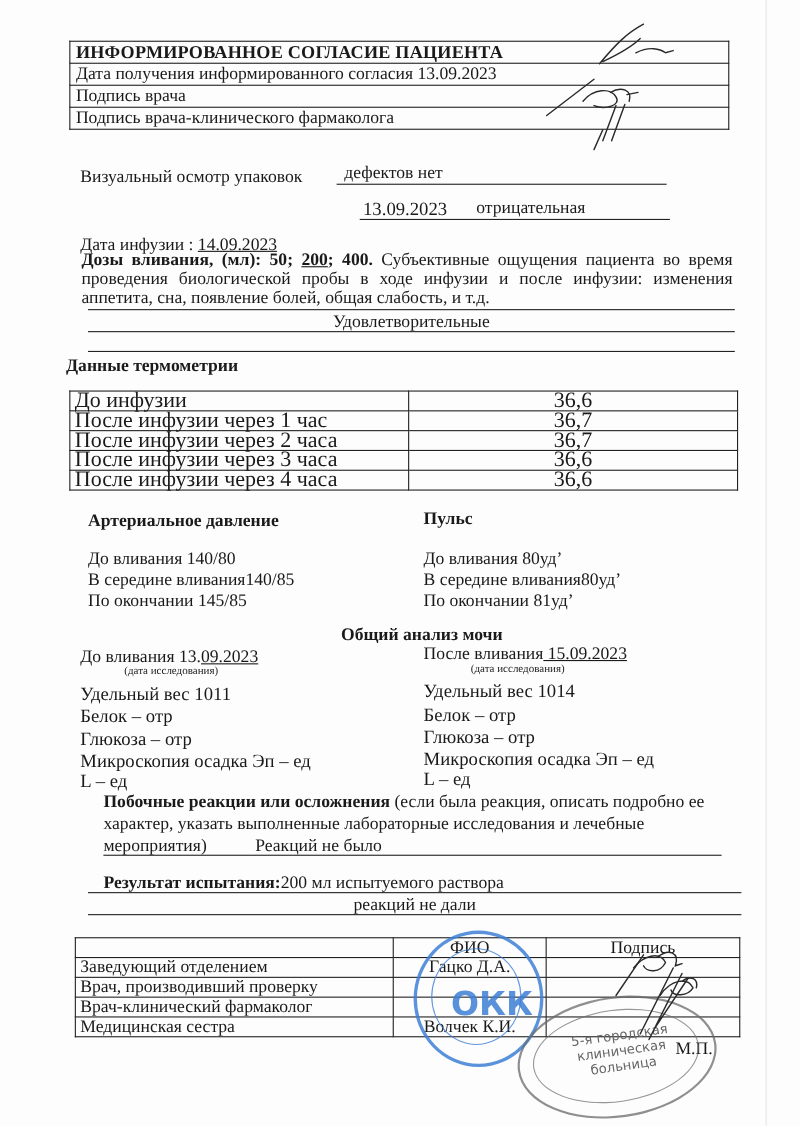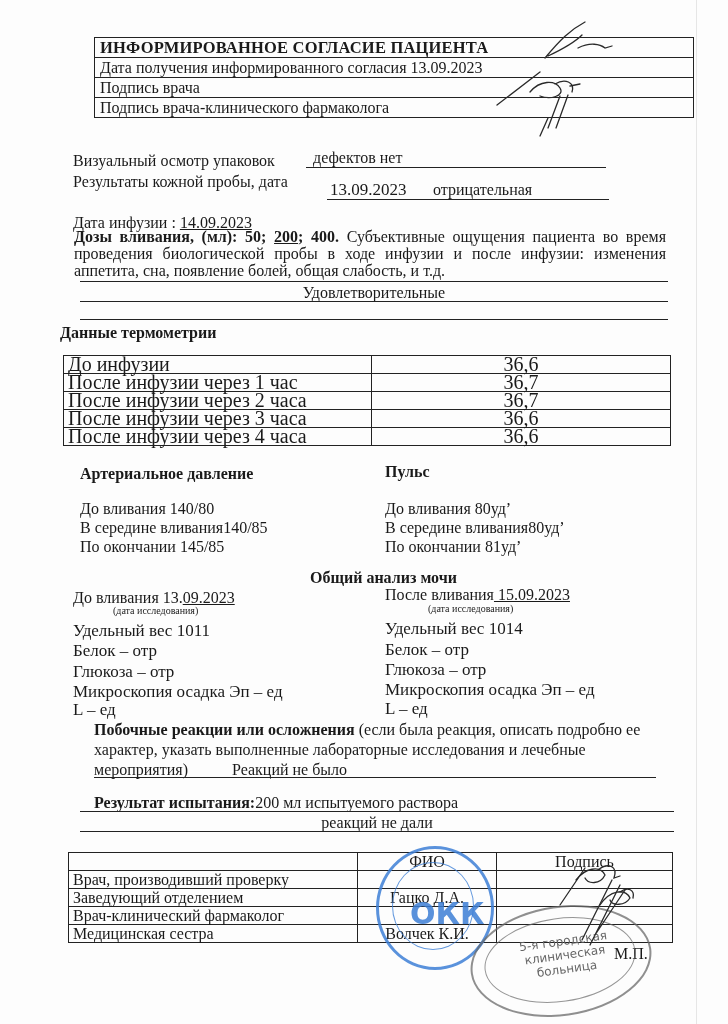--- a/index.html
+++ b/index.html
@@ -2,21 +2,21 @@
 <html><head>
 <meta charset="utf-8">
 <style>
   html, body { margin: 0; padding: 0; background: #ffffff; }
   body { width: 728px; height: 1024px; position: relative; overflow: hidden;
          font-family: "Liberation Serif", "DejaVu Serif", serif; color: #1a1a1a; }
   .page { position: absolute; left: 0; top: 0; width: 728px; height: 1024px; background: #fdfdfd; }
   .scan-line { position: absolute; left: 696px; top: 0; width: 1px; height: 1024px; background: #e6e6e6; }
 
   
-  .hdr { position: absolute; left: 63px; top: 37px; width: 600px; border-collapse: collapse; margin-left: 31px; }
+  .hdr { position: absolute; left: 63px; top: 37px; width: 600px; border-collapse: collapse; }
   .hdr td { border: 1.5px solid #222; padding: 0 5px; height: 19px; font-size: 16px; line-height: 19px; }
   .hdr .title { font-weight: bold; font-size: 16.5px; letter-spacing: 0.2px; }
 
   .abs { position: absolute; white-space: nowrap; font-size: 16px; line-height: 19px; }
   .uline { position: absolute; height: 1px; background: #222; }
   .bold { font-weight: bold; }
   .u { text-decoration: underline; }
 
   .para { position: absolute; left: 74px; top: 228px; width: 592px; font-size: 16px; line-height: 17px; text-align: justify; }
 
@@ -63,21 +63,20 @@
     <tr>
           <td>Подпись врача-клинического фармаколога</td>
         </tr>
   </tbody>
     </table>
 
   <div class="abs" style="left:73px; top:151px;">Визуальный осмотр упаковок</div>
   <div class="abs" style="left:313px; top:148px;">дефектов нет</div>
   <div class="uline" style="left:306px; top:167px; width:300px;"></div>
 
-  <div class="abs" style="left:73px; top:172px;">Результаты кожной пробы, дата</div>
   <div class="abs" style="left:330px; top:180px; font-size:17px;">13.09.2023</div>
   <div class="abs" style="left:433px; top:180px;">отрицательная</div>
   <div class="uline" style="left:327px; top:199px; width:282px;"></div>
 
   <div class="abs" style="left:73px; top:213px;">
     <span>Дата инфузии : </span><span class="u">14.09.2023</span>
   </div>
 
   <div class="para"><span class="bold">Дозы вливания, (мл): 50; </span><span class="bold u">200</span><span class="bold">; 400.</span><span> Субъективные ощущения пациента во время проведения биологической пробы в ходе инфузии и после инфузии: изменения аппетита, сна, появление болей, общая слабость, и т.д.</span></div>
   <div class="uline" style="left:80px; top:281px; width:588px;"></div>
@@ -156,27 +155,27 @@
   <div class="uline" style="left:80px; top:831px; width:594px;"></div>
 
   <table class="sig">
     <tbody>
         <tr>
       <td class="c1"></td>
       <td class="c2">ФИО</td>
       <td class="c3">Подпись</td>
     </tr>
     <tr>
+      <td class="c1">Заведующий отделением</td>
+      <td class="c2">Гацко Д.А.</td>
+      <td class="c3"></td>
+    </tr>
+    <tr>
       <td class="c1">Врач, производивший проверку</td>
       <td class="c2"></td>
-      <td class="c3"></td>
-    </tr>
-    <tr>
-      <td class="c1">Заведующий отделением</td>
-      <td class="c2">Гацко Д.А.</td>
       <td class="c3"></td>
     </tr>
     <tr>
       <td class="c1">Врач-клинический фармаколог</td>
       <td class="c2"></td>
       <td class="c3"></td>
     </tr>
     <tr>
       <td class="c1">Медицинская сестра</td>
       <td class="c2">Волчек К.И.</td>

